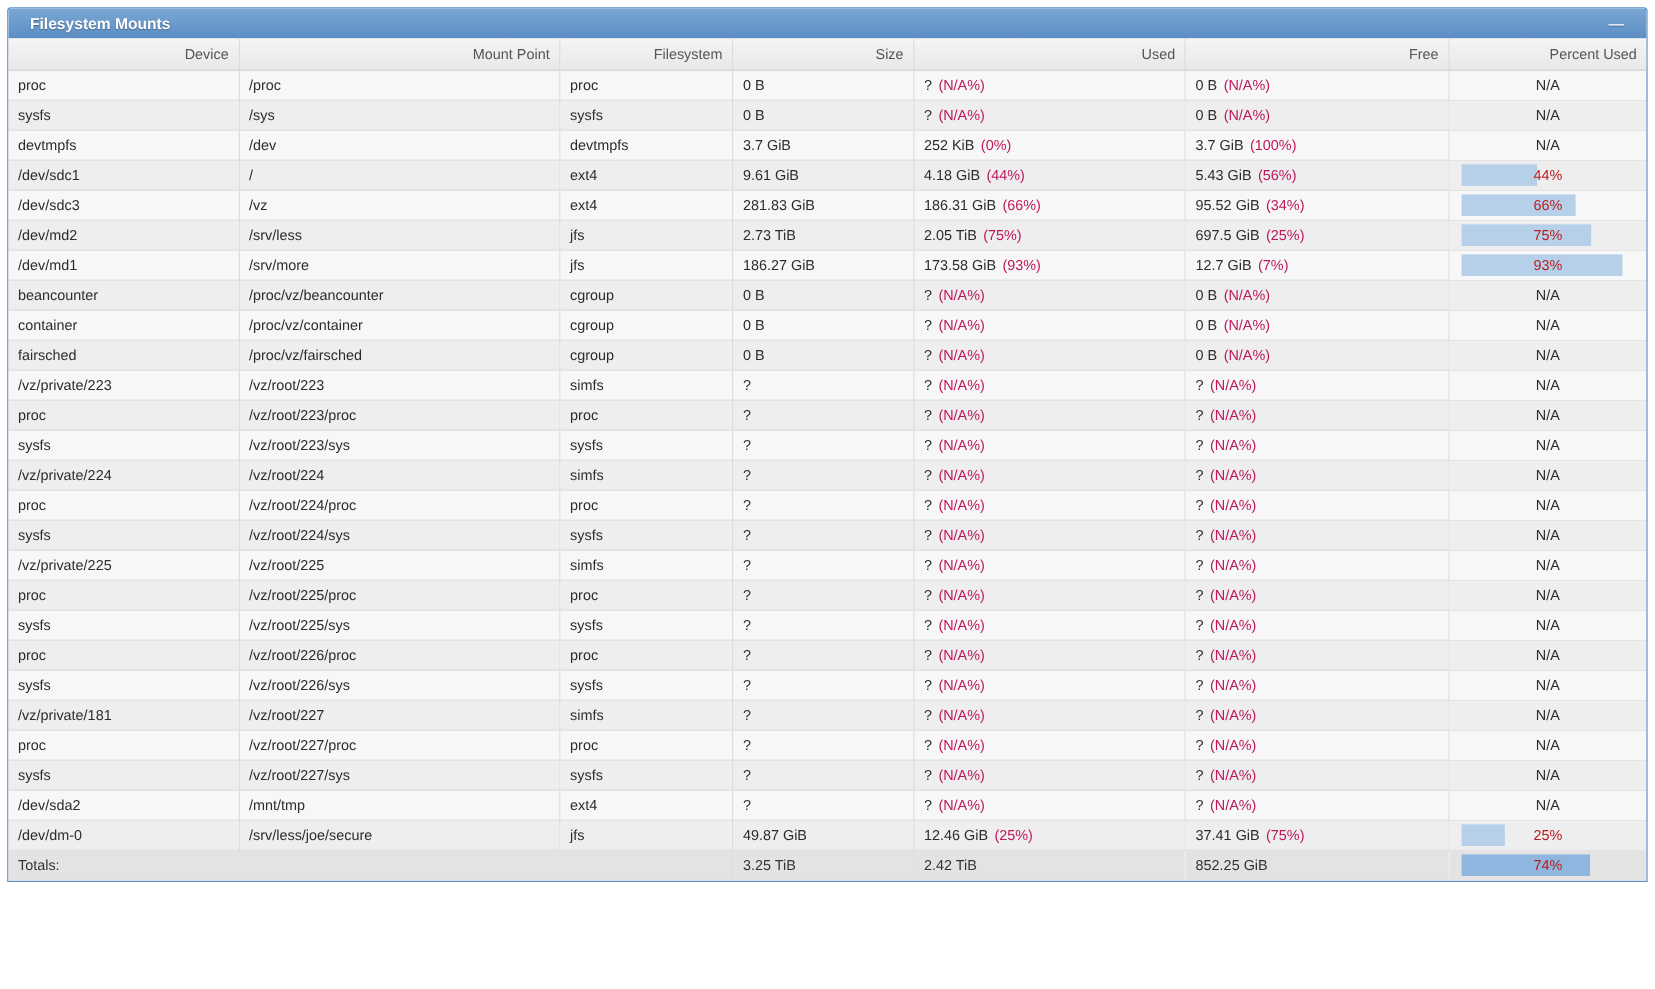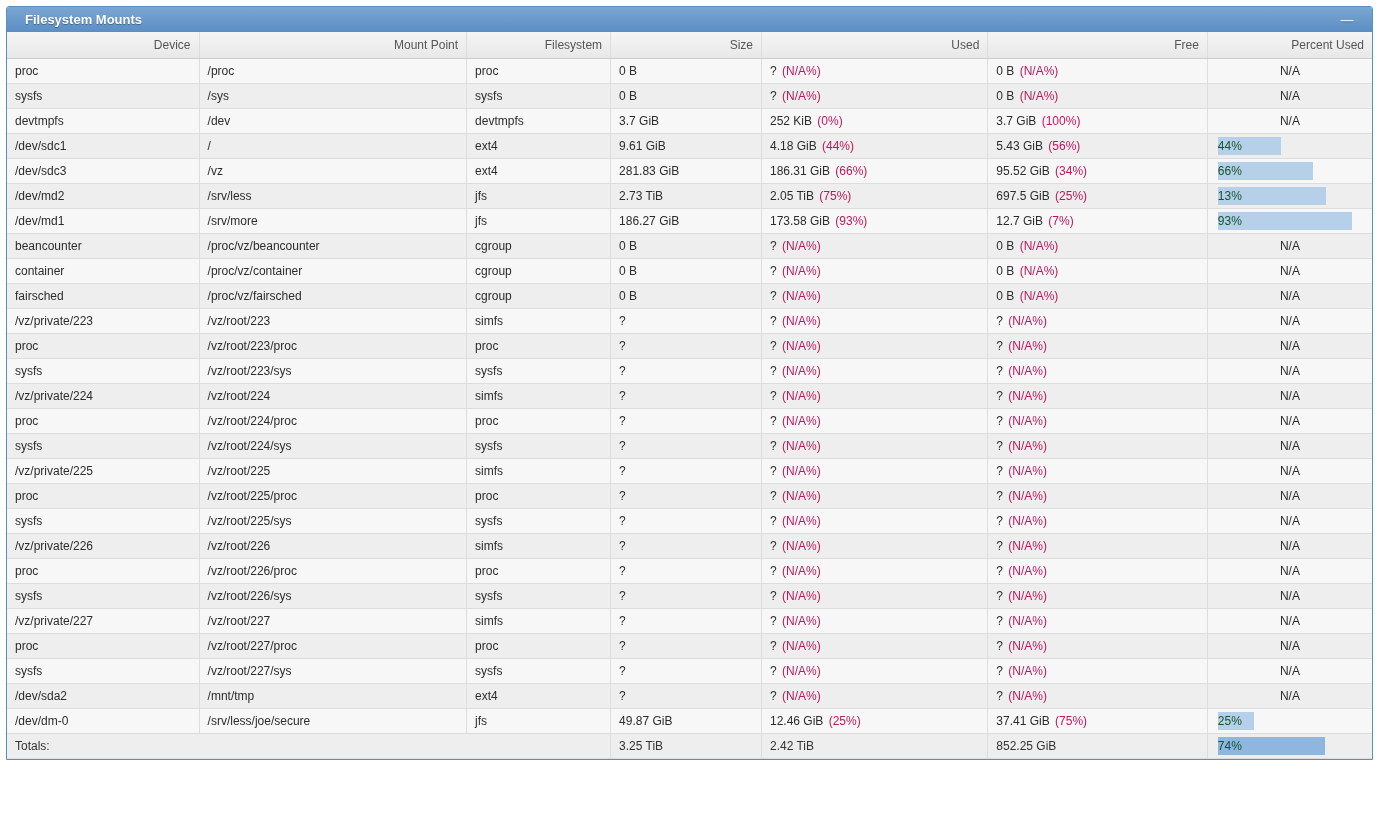--- a/index.html
+++ b/index.html
@@ -72,22 +72,22 @@
     position: relative;
     text-align: center;
     padding: 3px 10px;
     margin-left: 36px;
   }
   .bar-wrap {
     position: relative;
     height: 18px;
     line-height: 18px;
     width: 100%;
-    text-align: left;
-    color: #14532d;
+    text-align: center;
+    color: #b91c1c;
   }
   .bar-fill {
     position: absolute;
     top: 0; left: 0; bottom: 0;
     background: #b7d0ea;
     z-index: 0;
   }
   .bar-label {
     position: relative;
     z-index: 1;
@@ -190,21 +190,21 @@
         <tr>
           <td>/dev/md2</td>
           <td>/srv/less</td>
           <td>jfs</td>
           <td>2.73 TiB</td>
           <td>2.05 TiB <span class="muted">(75%)</span></td>
           <td>697.5 GiB <span class="muted">(25%)</span></td>
           <td class="percent-cell">
     <div class="bar-wrap">
       <div class="bar-fill" style="width:75%;"></div>
-      <span class="bar-label">13%</span>
+      <span class="bar-label">75%</span>
     </div>
   </td>
         </tr>
         <tr>
           <td>/dev/md1</td>
           <td>/srv/more</td>
           <td>jfs</td>
           <td>186.27 GiB</td>
           <td>173.58 GiB <span class="muted">(93%)</span></td>
           <td>12.7 GiB <span class="muted">(7%)</span></td>
@@ -317,48 +317,39 @@
         <tr>
           <td>sysfs</td>
           <td>/vz/root/225/sys</td>
           <td>sysfs</td>
           <td>?</td>
           <td>? <span class="muted">(N/A%)</span></td>
           <td>? <span class="muted">(N/A%)</span></td>
           <td class="percent-cell na-text">N/A</td>
         </tr>
         <tr>
-          <td>/vz/private/226</td>
-          <td>/vz/root/226</td>
-          <td>simfs</td>
-          <td>?</td>
-          <td>? <span class="muted">(N/A%)</span></td>
-          <td>? <span class="muted">(N/A%)</span></td>
-          <td class="percent-cell na-text">N/A</td>
-        </tr>
-        <tr>
           <td>proc</td>
           <td>/vz/root/226/proc</td>
           <td>proc</td>
           <td>?</td>
           <td>? <span class="muted">(N/A%)</span></td>
           <td>? <span class="muted">(N/A%)</span></td>
           <td class="percent-cell na-text">N/A</td>
         </tr>
         <tr>
           <td>sysfs</td>
           <td>/vz/root/226/sys</td>
           <td>sysfs</td>
           <td>?</td>
           <td>? <span class="muted">(N/A%)</span></td>
           <td>? <span class="muted">(N/A%)</span></td>
           <td class="percent-cell na-text">N/A</td>
         </tr>
         <tr>
-          <td>/vz/private/227</td>
+          <td>/vz/private/181</td>
           <td>/vz/root/227</td>
           <td>simfs</td>
           <td>?</td>
           <td>? <span class="muted">(N/A%)</span></td>
           <td>? <span class="muted">(N/A%)</span></td>
           <td class="percent-cell na-text">N/A</td>
         </tr>
         <tr>
           <td>proc</td>
           <td>/vz/root/227/proc</td>

